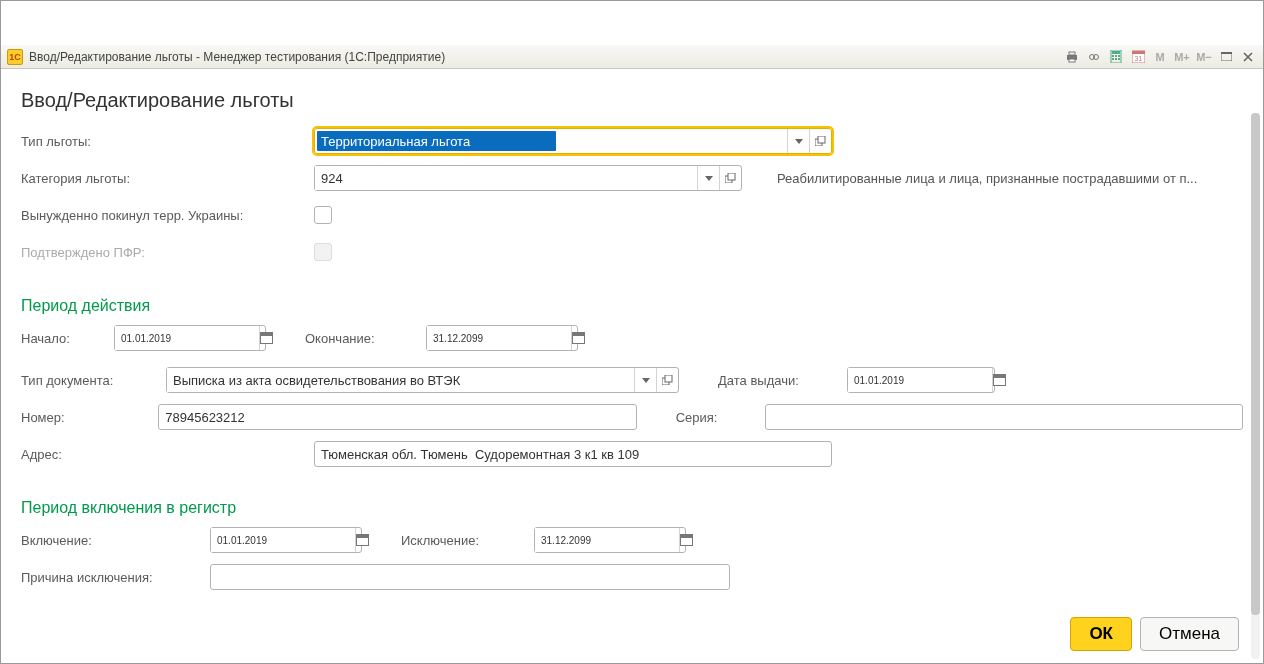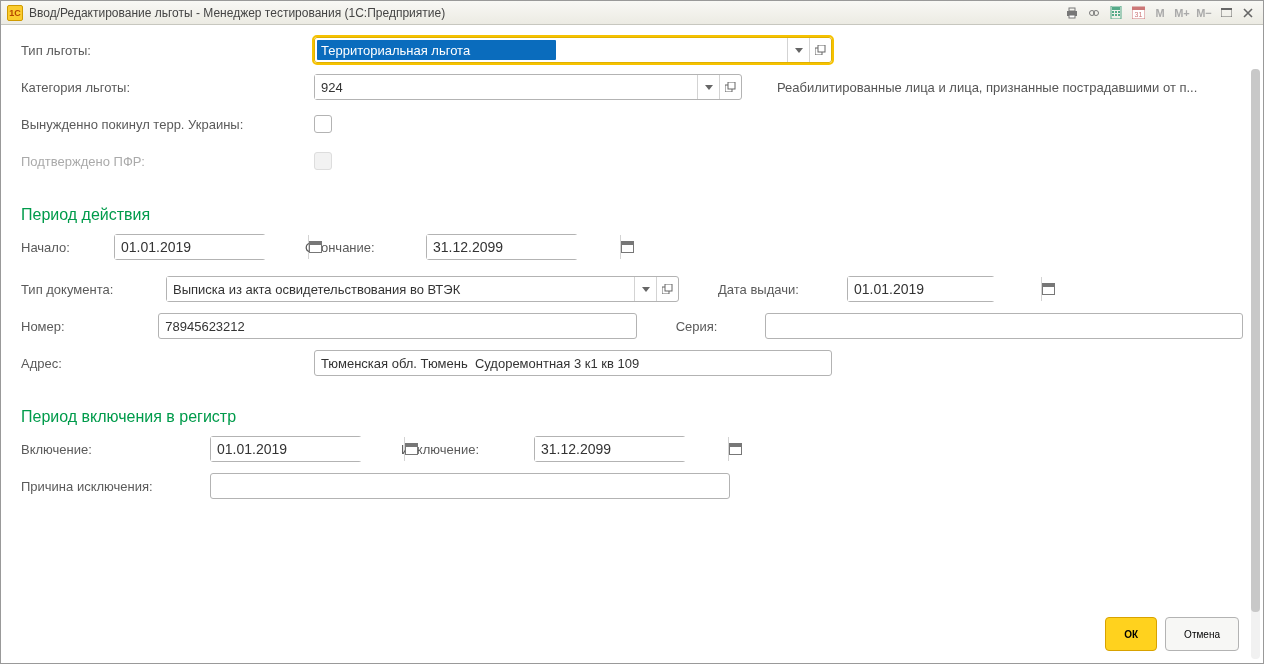--- a/index.html
+++ b/index.html
@@ -21,20 +21,21 @@
   }
   .titlebar {
     height: 24px;
     background: linear-gradient(#f8f8f5, #ecebe3);
     border-bottom: 1px solid #c7c7bf;
     display: flex;
     align-items: center;
     padding: 0 6px;
     font-size: 12px;
     color: #444;
+    margin-top: 44px;
   }
   .titlebar-icon {
     width: 16px;
     height: 16px;
     background: #fbcc2e;
     border-radius: 2px;
     border: 1px solid #d09b00;
     margin-right: 6px;
     display: flex;
     align-items: center;
@@ -163,21 +164,21 @@
     border: 1px solid #b3b3b3;
     border-radius: 3px;
     background: #fff;
     align-items: stretch;
   }
   .date-text {
     flex: 1;
     border: none;
     padding: 0 6px;
     font-family: inherit;
-    font-size: 14px;
+    font-size: 10px;
     color: #333;
     outline: none;
   }
   .date-btn {
     width: 24px;
     border-left: 1px solid #d3d3d3;
     display: flex;
     align-items: center;
     justify-content: center;
     cursor: pointer;
@@ -204,21 +205,21 @@
     display: flex;
     gap: 8px;
   }
   .btn {
     height: 28px;
     padding: 16px 18px;
     border: 1px solid #b3b3b3;
     border-radius: 4px;
     background: #f7f7f5;
     font-family: inherit;
-    font-size: 10px;
+    font-size: 17px;
     cursor: pointer;
     display: flex;
     align-items: center;
   }
   .btn.primary {
     background: #ffd21e;
     border-color: #d8a200;
     font-weight: bold;
   }
   .scrollbar {
@@ -293,20 +294,21 @@
       <div class="titlebar-btn">
         <svg width="10" height="10" viewBox="0 0 10 10">
             <path d="M1 1 L9 9 M9 1 L1 9" stroke="#666" stroke-width="1.6"></path>
           </svg>
       </div>
     </div>
   </div>
 
   <div class="form">
 
+    <h1 class="page-title">Ввод/Редактирование льготы</h1>
 
     <div class="row">
       <span class="label w260">Тип льготы:</span>
       <div class="combo focused" style="width:518px">
         <span class="combo-text selected">Территориальная льгота</span>
         <span style="flex:1"></span>
         <div class="combo-btn">
           <svg width="8" height="5" viewBox="0 0 8 5">
               <path d="M0 0 L4 5 L8 0 Z" fill="#666"></path>
             </svg>

